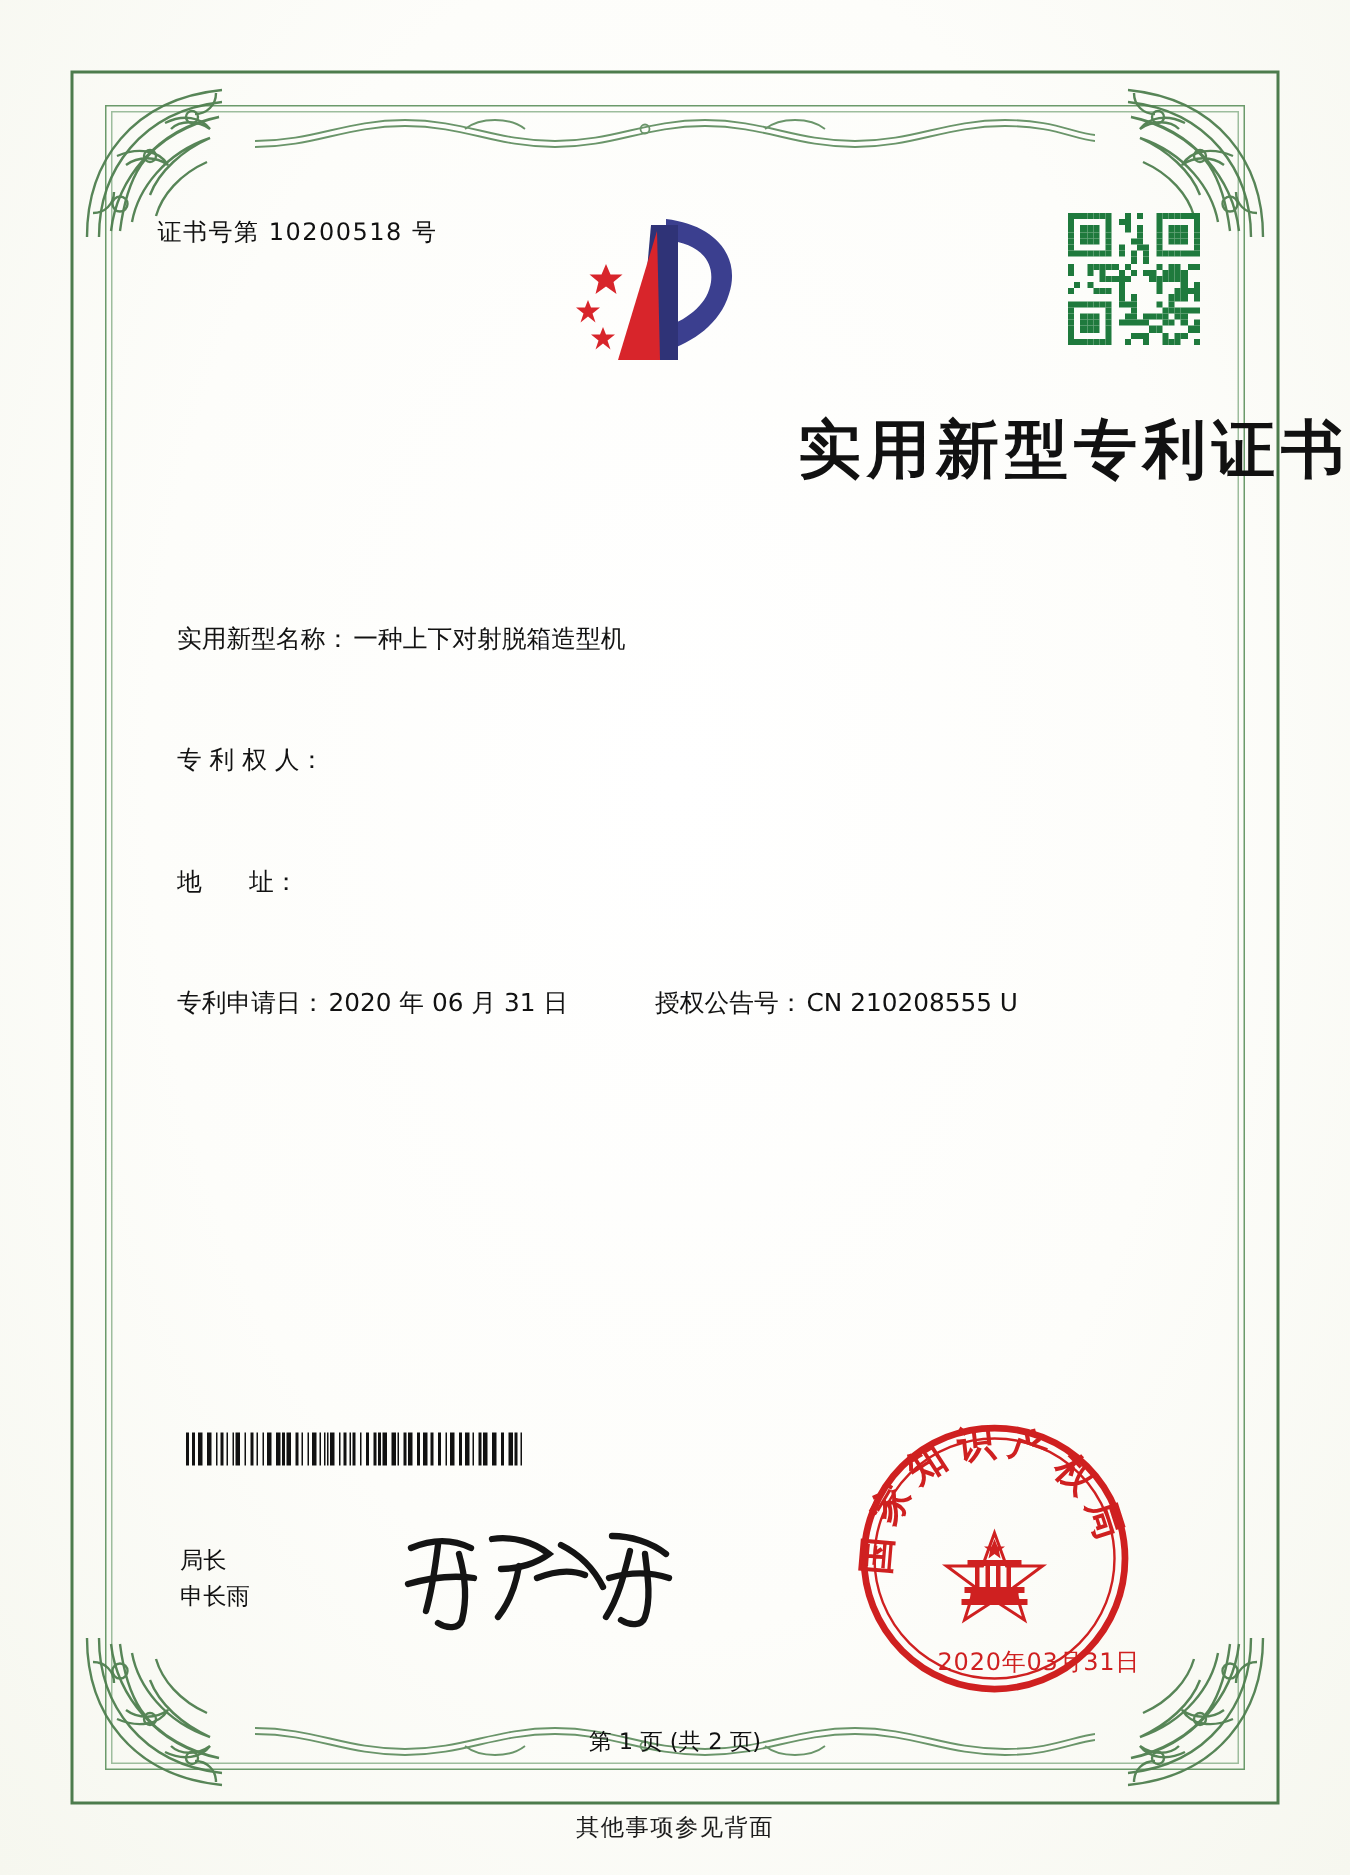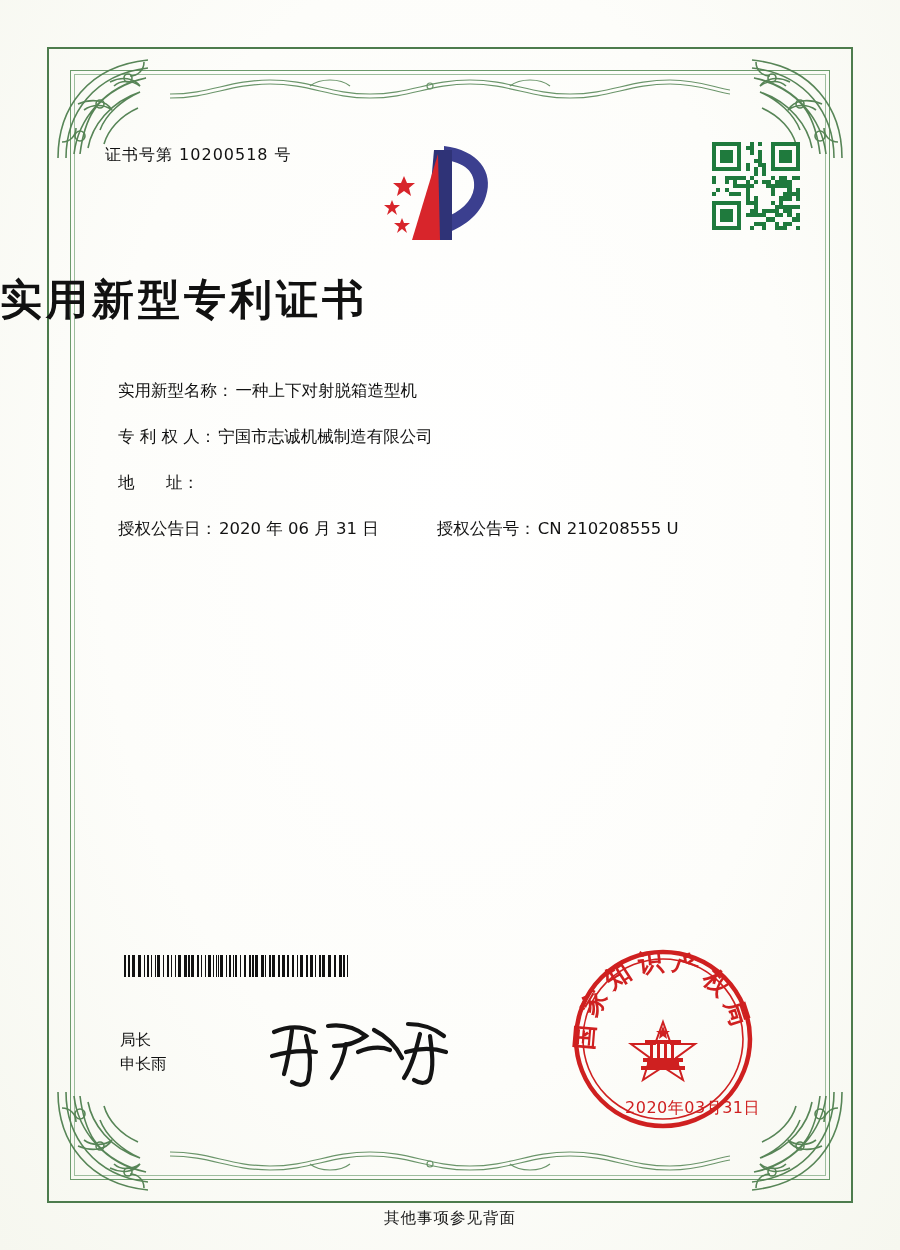--- a/index.html
+++ b/index.html
@@ -97,21 +97,21 @@
     grid-template-columns: repeat(21, 1fr);
     grid-template-rows: repeat(21, 1fr);
   }
   .qr i { background: #1f7a3d; }
 
   
   .title {
     position: absolute;
     left: 0; right: 0;
     top: 272px;
-    text-align: left;
+    text-align: right;
     font-family: "DejaVu Serif", serif;
     font-weight: bold;
     font-size: 42px;
     letter-spacing: 4px;
     color: #111;
   }
 
   
   .fields {
     position: absolute;
@@ -123,20 +123,21 @@
     display: flex;
     align-items: baseline;
     margin-bottom: 24px;
     font-size: 16.5px;
     font-family: "DejaVu Sans", sans-serif;
     color: #121212;
   }
   .field .lbl {
     white-space: pre;
     flex: none;
+    margin-top: 35px;
   }
   .field .val {
     margin-left: 2px;
   }
   .field .lbl2 {
     white-space: pre;
     margin-left: 58px;
   }
 
   
@@ -794,27 +795,26 @@
 
   <div class="title">实用新型专利证书</div>
 
   <div class="fields">
     <div class="field">
       <span class="lbl">实用新型名称：</span>
       <span class="val">一种上下对射脱箱造型机</span>
     </div>
     <div class="field">
       <span class="lbl">专 利 权 人：</span>
-      <span class="val">宁国市志诚机械制造有限公司</span>
     </div>
     <div class="field">
       <span class="lbl">地      址：</span>
     </div>
     <div class="field">
-      <span class="lbl">授权公告日：</span>
+      <span class="lbl">专利申请日：</span>
       <span class="val">2020 年 06 月 31 日</span>
       <span class="lbl2">授权公告号：</span>
       <span class="val">CN 210208555 U</span>
     </div>
   </div>
 
   <div class="paras">
   </div>
 
   <div class="barcode" id="barcode">
@@ -922,15 +922,16 @@
         </g>
         <rect x="-18" y="-12" width="36" height="4" fill="#cf2020"></rect>
         <g fill="#cf2020">
           <polygon points="0,-26 2,-21 7,-21 3,-18 4,-13 0,-16 -4,-13 -3,-18 -7,-21 -2,-21"></polygon>
         </g>
       </g>
     </svg>
   </div>
   <div class="seal-date">2020年03月31日</div>
 
+  <div class="page-footer">第 1 页 (共 2 页)</div>
   <div class="outside-footer">其他事项参见背面</div>
 
 </div>
 
 </body></html>

